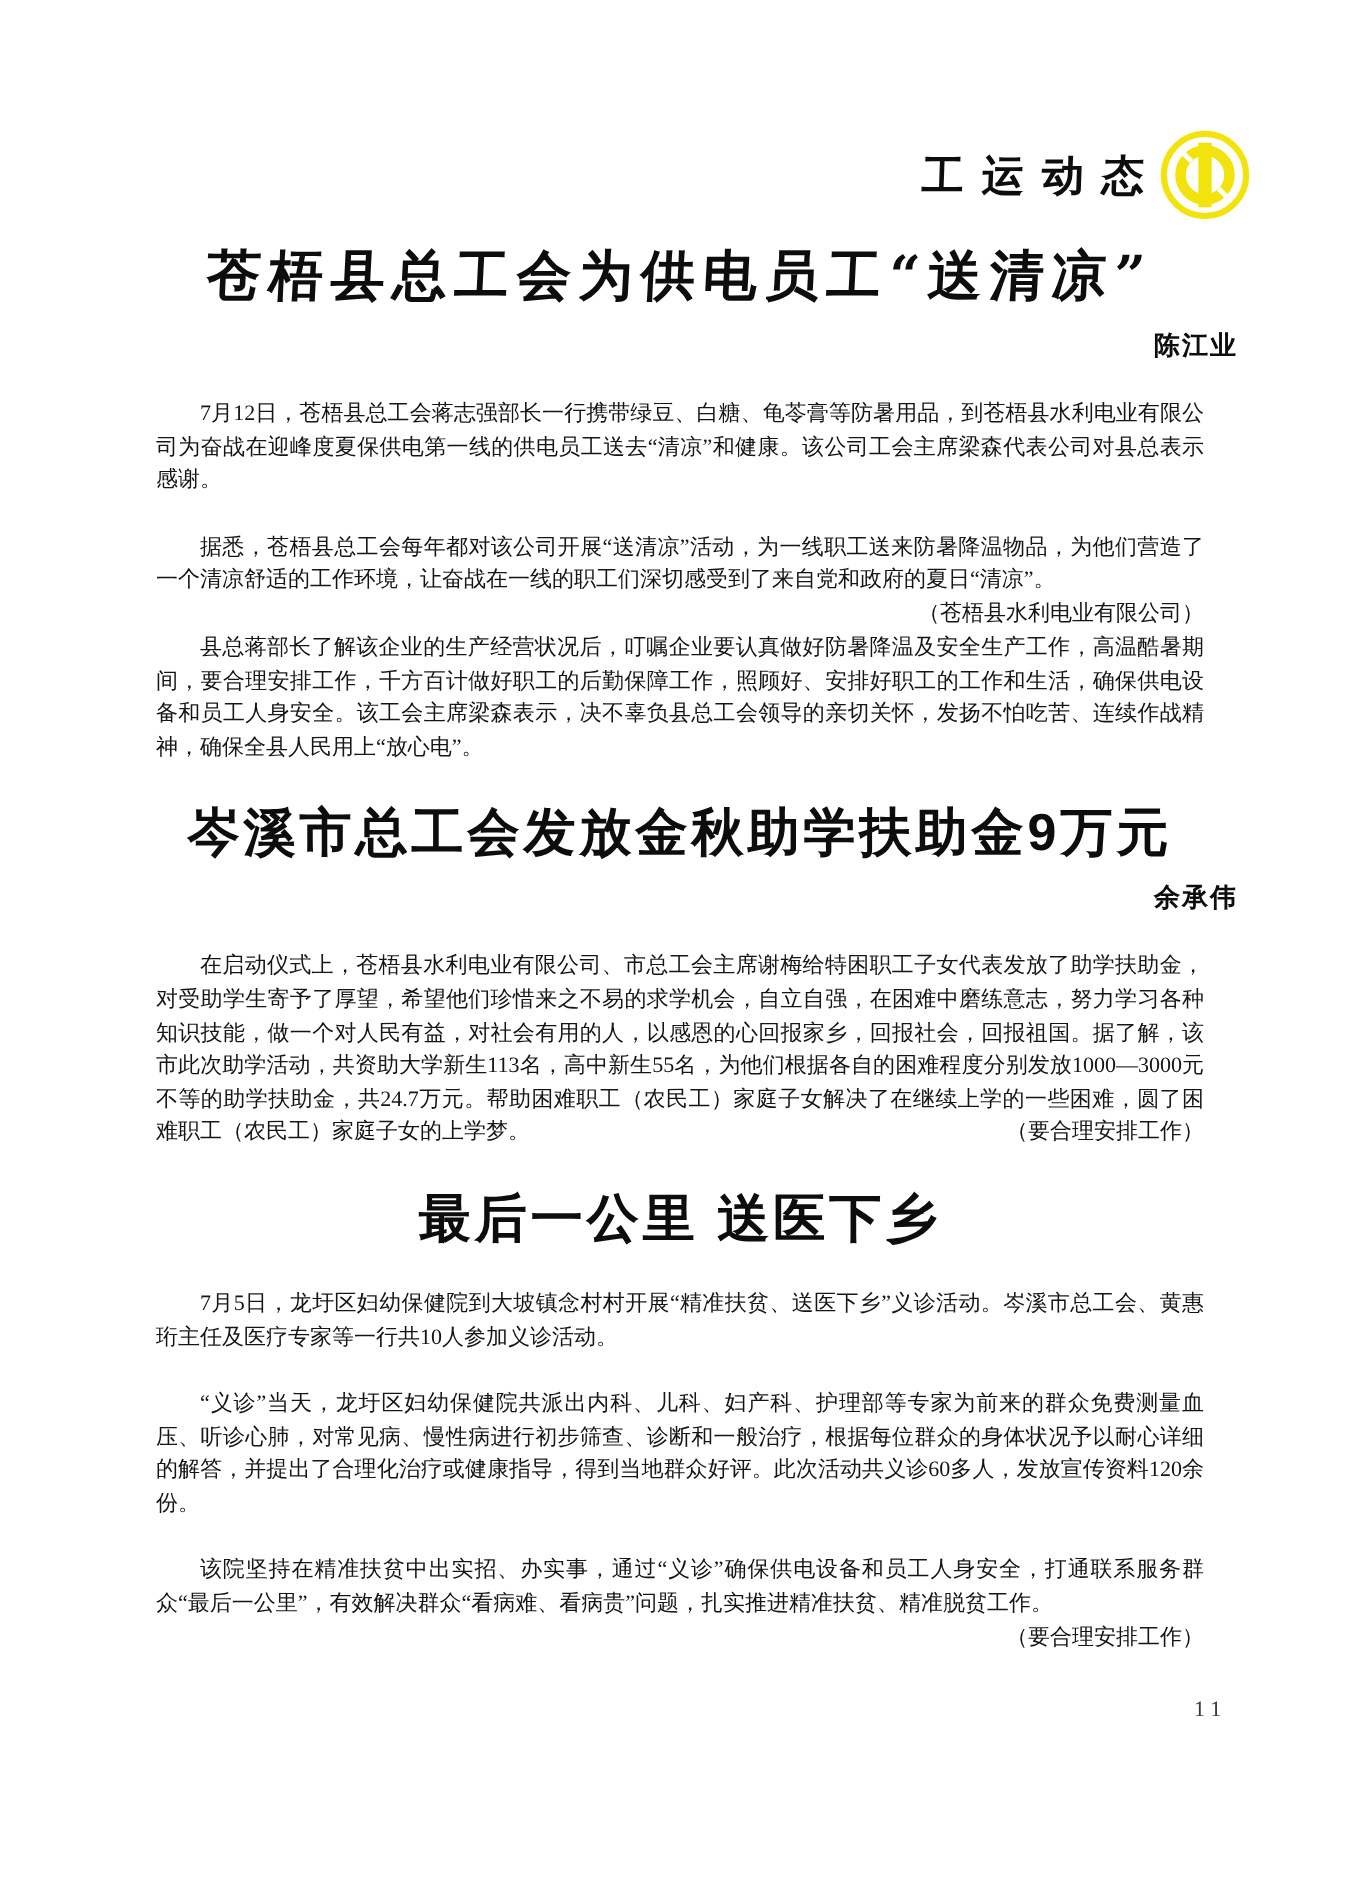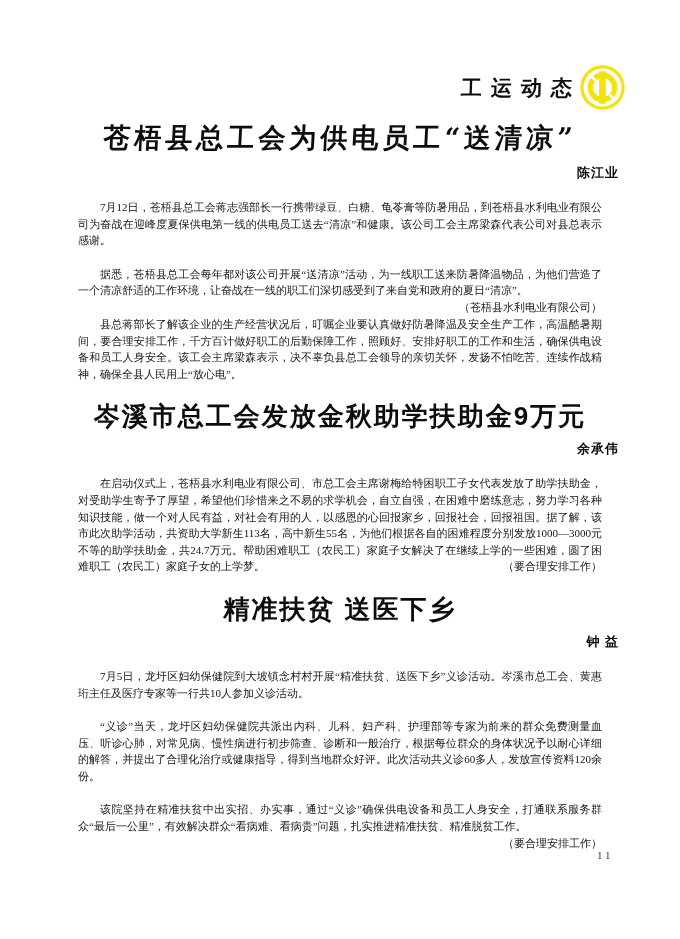--- a/index.html
+++ b/index.html
@@ -90,22 +90,21 @@
       <p class="body-par">县总蒋部长了解该企业的生产经营状况后，叮嘱企业要认真做好防暑降温及安全生产工作，高温酷暑期间，要合理安排工作，千方百计做好职工的后勤保障工作，照顾好、安排好职工的工作和生活，确保供电设备和员工人身安全。该工会主席梁森表示，决不辜负县总工会领导的亲切关怀，发扬不怕吃苦、连续作战精神，确保全县人民用上“放心电”。</p>
     </article>
 
     <article>
       <h1 class="title title-hei">岑溪市总工会发放金秋助学扶助金9万元</h1>
       <div class="author">余承伟</div>
       <p class="body-par"><span>在启动仪式上，苍梧县水利电业有限公司、市总工会主席谢梅给特困职工子女代表发放了助学扶助金，对受助学生寄予了厚望，希望他们珍惜来之不易的求学机会，自立自强，在困难中磨练意志，努力学习各种知识技能，做一个对人民有益，对社会有用的人，以感恩的心回报家乡，回报社会，回报祖国。据了解，该市此次助学活动，共资助大学新生113名，高中新生55名，为他们根据各自的困难程度分别发放1000—3000元不等的助学扶助金，共24.7万元。帮助困难职工（农民工）家庭子女解决了在继续上学的一些困难，圆了困难职工（农民工）家庭子女的上学梦。</span><span class="attribution">（要合理安排工作）</span></p>
     </article>
 
     <article>
-      <h1 class="title title-hei">精准扶贫 送医下乡</h1>
-      <div class="author">钟 益</div>
+      <h1 class="title title-hei">最后一公里 送医下乡</h1>
       <p class="body-par">7月5日，龙圩区妇幼保健院到大坡镇念村村开展“精准扶贫、送医下乡”义诊活动。岑溪市总工会、黄惠珩主任及医疗专家等一行共10人参加义诊活动。</p>
       <p class="body-par">“义诊”当天，龙圩区妇幼保健院共派出内科、儿科、妇产科、护理部等专家为前来的群众免费测量血压、听诊心肺，对常见病、慢性病进行初步筛查、诊断和一般治疗，根据每位群众的身体状况予以耐心详细的解答，并提出了合理化治疗或健康指导，得到当地群众好评。此次活动共义诊60多人，发放宣传资料120余份。</p>
       <p class="body-par"><span>该院坚持在精准扶贫中出实招、办实事，通过“义诊”确保供电设备和员工人身安全，打通联系服务群众“最后一公里”，有效解决群众“看病难、看病贵”问题，扎实推进精准扶贫、精准脱贫工作。</span><span class="attribution">（要合理安排工作）</span></p>
     </article>
 
   </div>
 
   <div class="page-number">11</div>
 
 </div>

